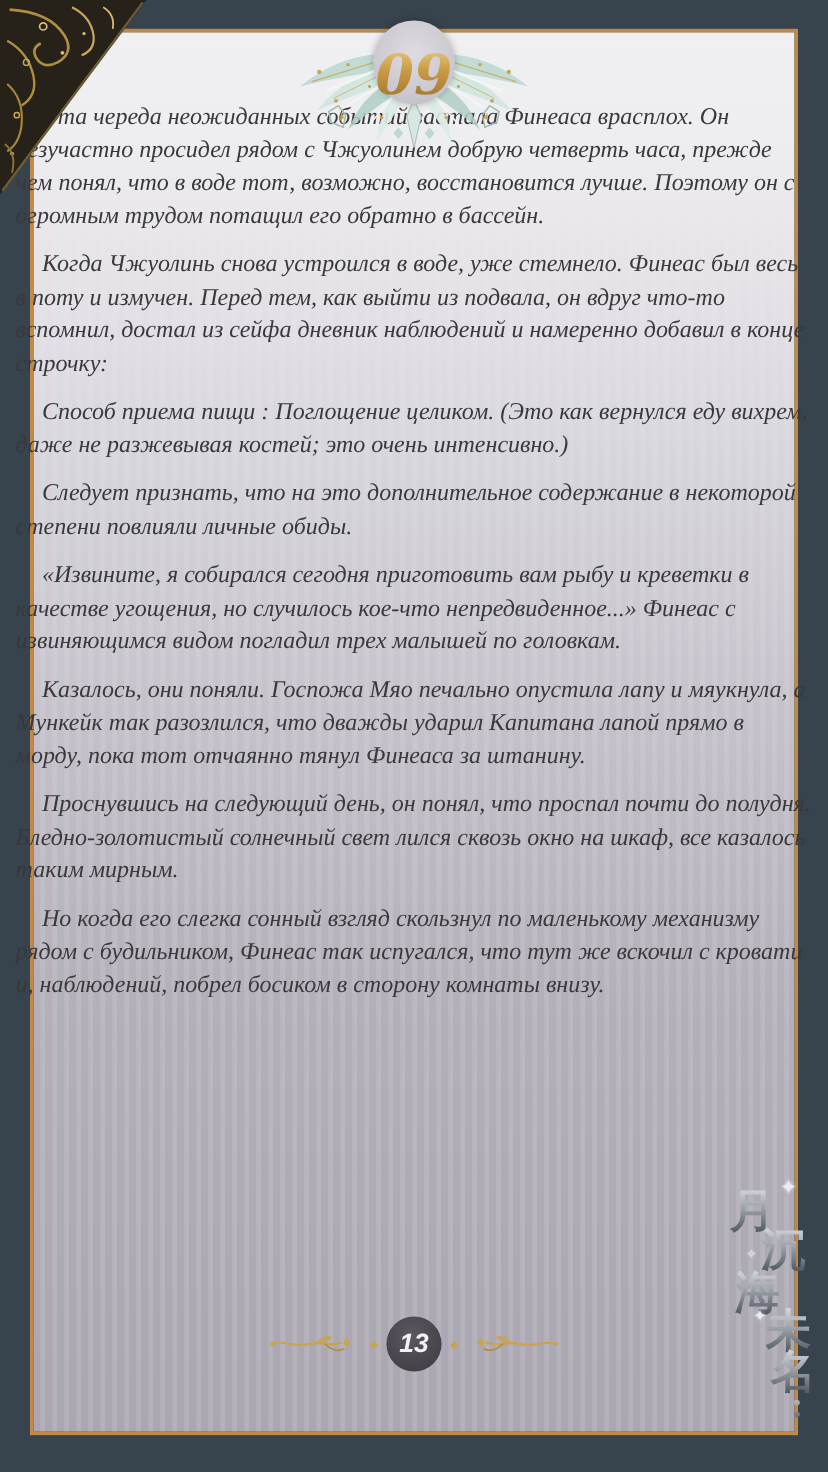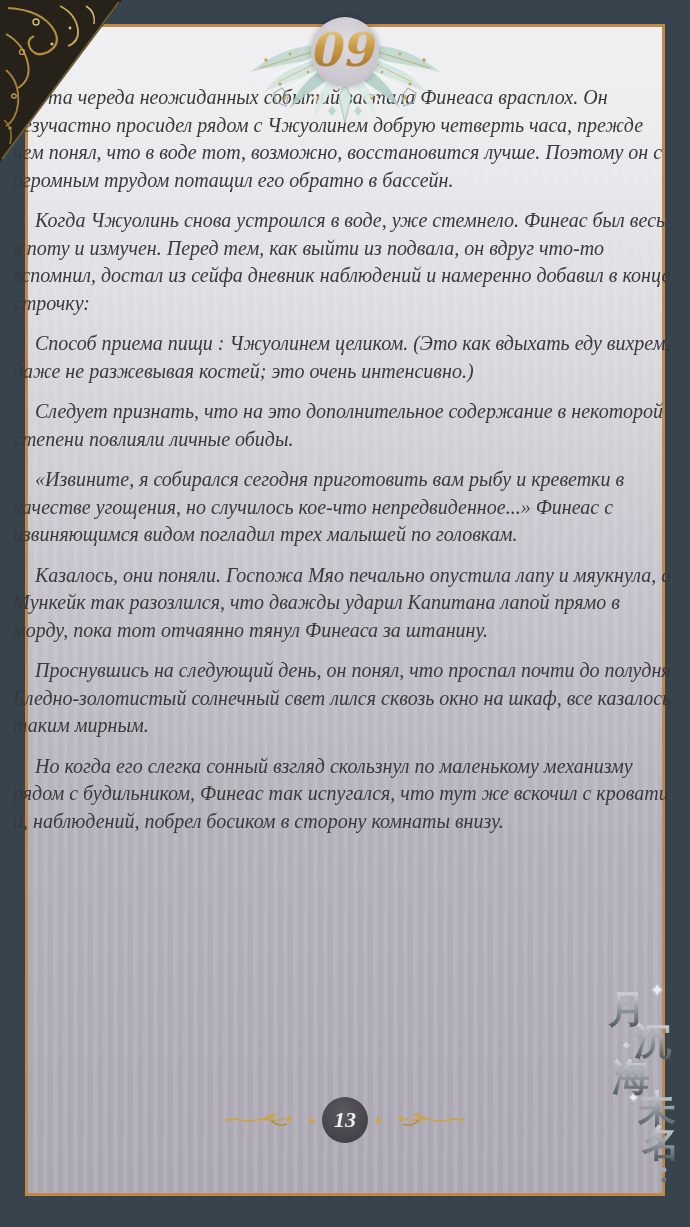--- a/index.html
+++ b/index.html
@@ -30,21 +30,21 @@
   
   .chapter-wrap{position:absolute;left:0;top:0;width:100%;height:130px;z-index:5;}
   .wings{position:absolute;left:50%;top:28px;transform:translateX(-50%);}
   .chapter-badge{
     position:absolute;left:50%;top:17px;transform:translateX(-50%);
     width:68px;height:70px;border-radius:50%;
     background:radial-gradient(circle at 50% 38%,#dedce1,#cbc8cf 62%,#bdbac2);
     box-shadow:0 0 6px rgba(0,0,0,.25);
   }
   .chapter-number{
-    position:absolute;left:50%;top:20px;transform:translateX(-50%);
+    position:absolute;left:50%;top:32px;transform:translateX(-50%);
     font-family:"DejaVu Serif",serif;font-style:italic;font-weight:bold;
     font-size:46px;line-height:60px;
     background:linear-gradient(180deg,#ecd48a 5%,#c99a45 45%,#9a6d28 95%);
     -webkit-background-clip:text;background-clip:text;color:transparent;
   }
   
   .page-text{
     position:absolute;left:13px;right:13px;top:84px;z-index:3;
     color:#39383b;
     font-family:"Liberation Serif",serif;font-style:italic;
@@ -55,21 +55,21 @@
   .footer{
     position:absolute;left:0;right:0;top:1092px;height:56px;z-index:4;
     display:flex;align-items:center;justify-content:center;gap:7px;
   }
   .pn-badge{
     width:46px;height:46px;border-radius:50%;flex:0 0 auto;
     background:radial-gradient(circle at 45% 35%,#5b5860,#454249 70%,#3d3a41);
     display:flex;align-items:center;justify-content:center;
   }
   .pn{
-    font-family:Liberation Serif, serif;font-style:italic;font-weight:bold;
+    font-family:Liberation Sans, sans-serif;font-style:italic;font-weight:bold;
     font-size:22px;color:#f2f1f4;
   }
   .mini-diamond{color:#c9a44e;font-size:9px;line-height:9px;flex:0 0 auto;}
   
   .watermark{position:absolute;z-index:8;left:0;top:0;width:690px;height:1227px;pointer-events:none;}
   .wm-char{
     position:absolute;
     font-family:"DejaVu Sans",sans-serif;font-weight:bold;font-size:38px;line-height:38px;
     background:linear-gradient(180deg,#d6dade 0%,#9aa0a8 45%,#4e565e 100%);
     -webkit-background-clip:text;background-clip:text;color:transparent;
@@ -131,21 +131,21 @@
   <circle cx="14" cy="96" r="2.2" fill="none" stroke="#caa954" stroke-width="1.2"></circle>
   <circle cx="52" cy="44" r="1.6" fill="#d9bd72"></circle>
   <circle cx="70" cy="28" r="1.4" fill="#d9bd72"></circle>
   <circle cx="10" cy="128" r="1.6" fill="#d9bd72"></circle>
   <path d="M4,120 q10,8 6,24" fill="none" stroke="#8f732f" stroke-width="1.6"></path>
 </svg>
 
 <div class="page-text">
     <p>Эта череда неожиданных событий застала Финеаса врасплох. Он безучастно просидел рядом с Чжуолинем добрую четверть часа, прежде чем понял, что в воде тот, возможно, восстановится лучше. Поэтому он с огромным трудом потащил его обратно в бассейн.</p>
     <p>Когда Чжуолинь снова устроился в воде, уже стемнело. Финеас был весь в поту и измучен. Перед тем, как выйти из подвала, он вдруг что-то вспомнил, достал из сейфа дневник наблюдений и намеренно добавил в конце строчку:</p>
-    <p>Способ приема пищи : Чжуолинем целиком. (Это как вдыхать еду вихрем, даже не разжевывая костей; это очень интенсивно.)</p>
+    <p>Способ приема пищи : Поглощение целиком. (Это как вернулся еду вихрем, даже не разжевывая костей; это очень интенсивно.)</p>
     <p>Следует признать, что на это дополнительное содержание в некоторой степени повлияли личные обиды.</p>
     <p>«Извините, я собирался сегодня приготовить вам рыбу и креветки в качестве угощения, но случилось кое-что непредвиденное...» Финеас с извиняющимся видом погладил трех малышей по головкам.</p>
     <p>Казалось, они поняли. Госпожа Мяо печально опустила лапу и мяукнула, а Мункейк так разозлился, что дважды ударил Капитана лапой прямо в морду, пока тот отчаянно тянул Финеаса за штанину.</p>
     <p>Проснувшись на следующий день, он понял, что проспал почти до полудня. Бледно-золотистый солнечный свет лился сквозь окно на шкаф, все казалось таким мирным.</p>
     <p>Но когда его слегка сонный взгляд скользнул по маленькому механизму рядом с будильником, Финеас так испугался, что тут же вскочил с кровати и, наблюдений, побрел босиком в сторону комнаты внизу.</p>
   </div>
 
 <div class="footer">
   <svg width="78" height="26" viewBox="0 0 78 26">
     <path d="M2,13 C16,9 22,17 34,13 C44,10 50,16 62,12" fill="none" stroke="#c9a44e" stroke-width="1.8"></path>

